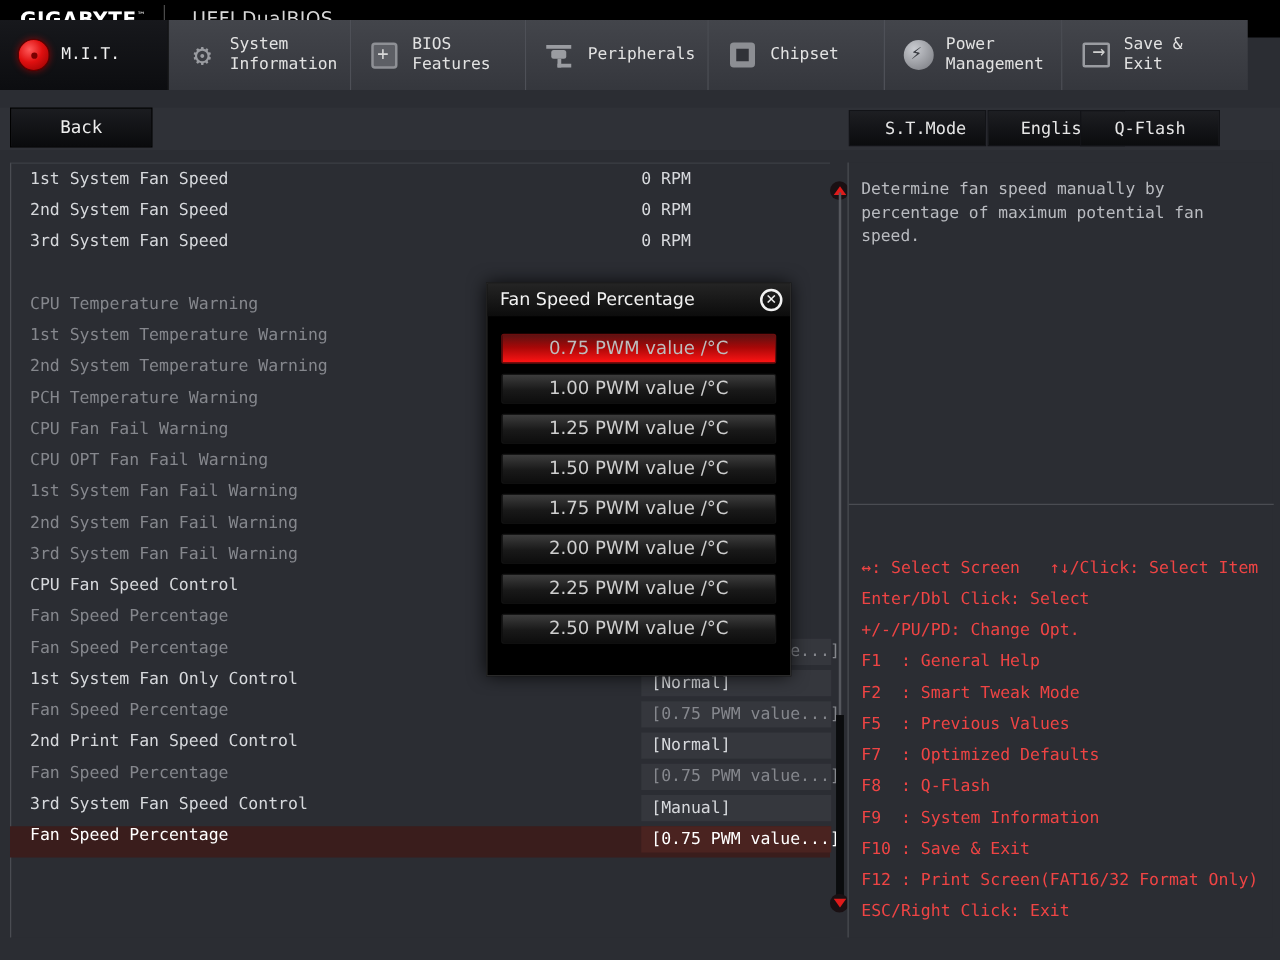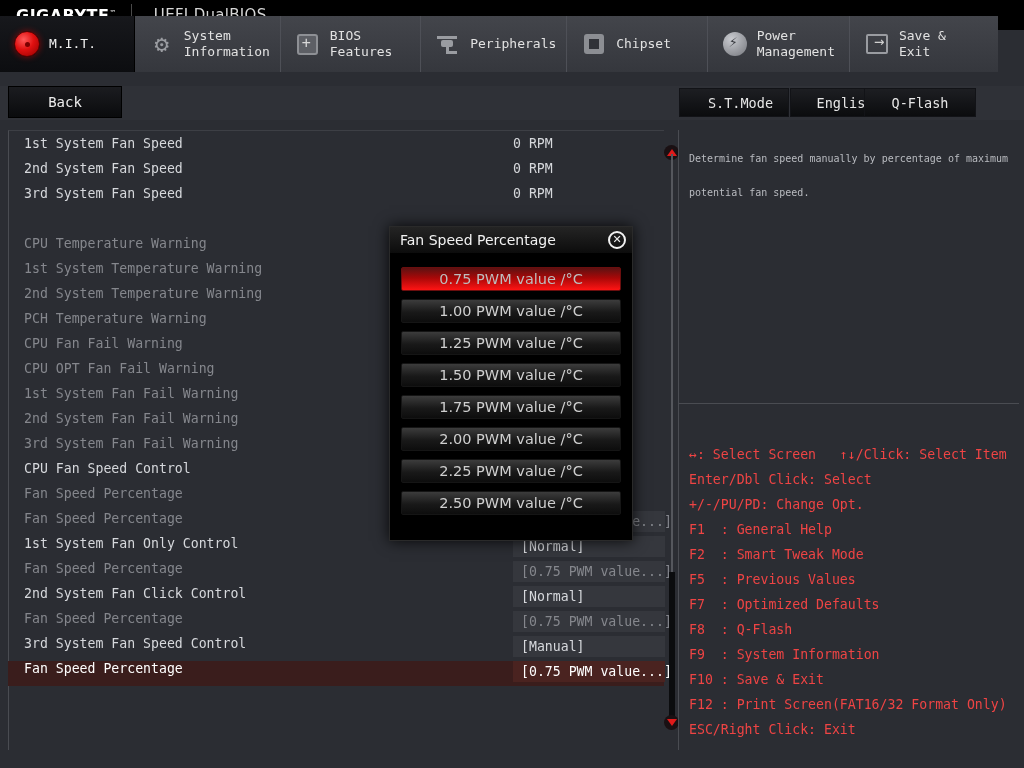--- a/index.html
+++ b/index.html
@@ -110,21 +110,21 @@
   
   .leftpane {
     position:absolute; left:8px; top:130px; width:656px; height:620px;
     background:#2b2d33; border-left:1px solid #4a4c52; border-top:1px solid #3d3f45;
   }
   .rightpane {
     position:absolute; left:678px; top:130px; width:340px; height:620px;
     background:#2b2d33; border-left:1px solid #4a4c52;
   }
   .rightpane .helptext {
-    padding:12px 8px 0 10px; color:#b9bbc0; font-size:10px; line-height:34px;
+    padding:12px 8px 0 10px; color:#b9bbc0; font-size:13px; line-height:19px;
   }
   .hsplit { position:absolute; left:0; top:273px; width:340px; height:1px; background:#4a4c52; }
   .keyhelp { position:absolute; left:10px; top:312px; right:6px;
     color:#ef4444; font-size:13.2px; line-height:25px; white-space:pre; }
   .keyhelp .ln { white-space:pre; }
 
   
   .rows { position:absolute; left:8px; top:136px; width:656px; }
   .row { position:relative; height:25px; display:flex; }
   .row .lbl { padding-left:16px; font-size:13.2px; color:#d6d8dc; white-space:pre; }
@@ -317,21 +317,21 @@
       </div>
       <div class="row valbg">
         <div class="lbl">1st System Fan Only Control</div>
         <div class="val">[Normal]</div>
       </div>
       <div class="row dim valbg">
         <div class="lbl">Fan Speed Percentage</div>
         <div class="val">[0.75 PWM value...]</div>
       </div>
       <div class="row valbg">
-        <div class="lbl">2nd System Fan Click Control</div>
+        <div class="lbl">2nd Print Fan Speed Control</div>
         <div class="val">[Normal]</div>
       </div>
       <div class="row dim valbg">
         <div class="lbl">Fan Speed Percentage</div>
         <div class="val">[0.75 PWM value...]</div>
       </div>
       <div class="row valbg">
         <div class="lbl">3rd System Fan Speed Control</div>
         <div class="val">[Manual]</div>
       </div>

